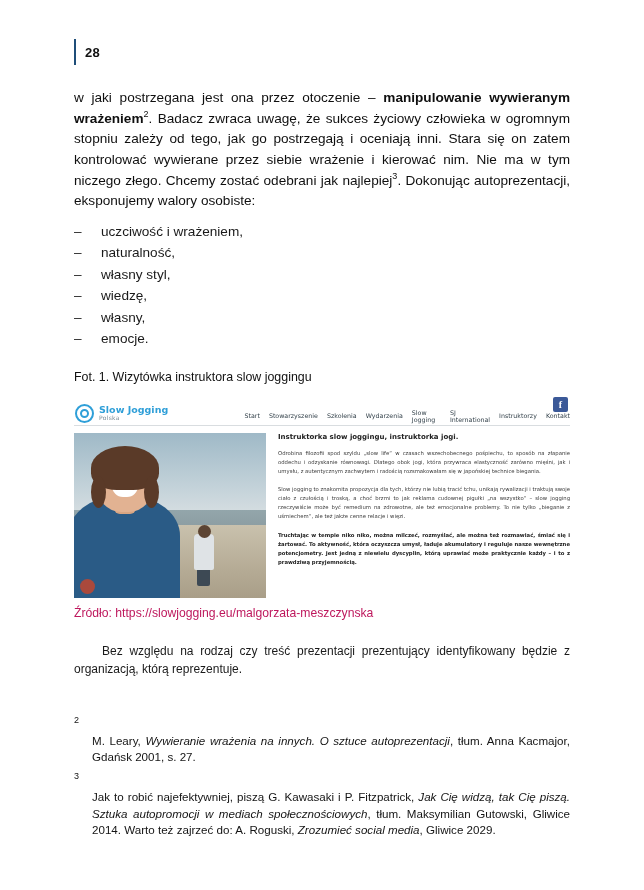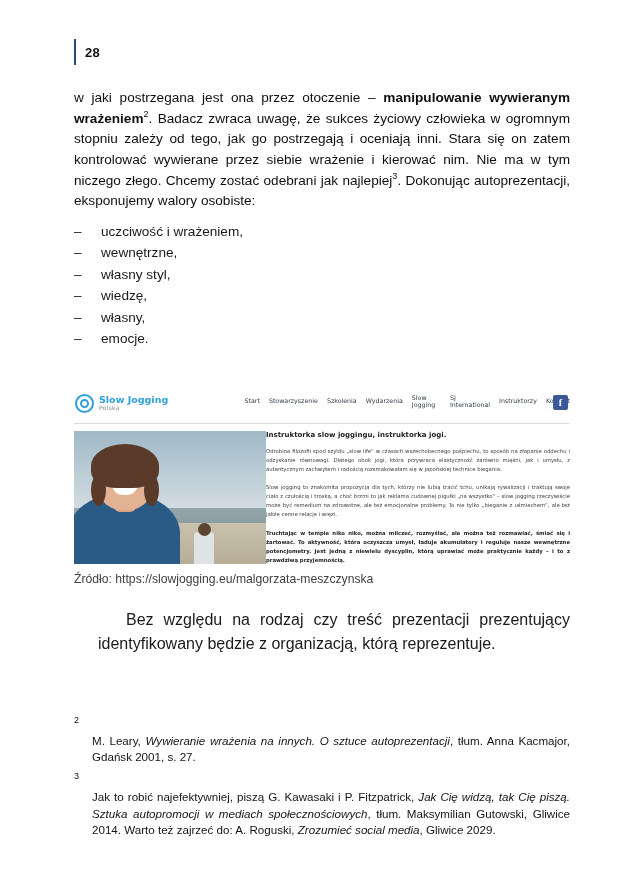--- a/index.html
+++ b/index.html
@@ -90,24 +90,23 @@
     width: 496px;
     height: 205px;
     background: #ffffff;
     position: relative;
     font-family: "DejaVu Sans", sans-serif;
     overflow: hidden;
   }
   .fig-nav {
     height: 27px;
     display: flex;
-    align-items: flex-start;
+    align-items: flex-end;
     padding: 3px 0 0 0;
     position: relative;
-    margin-top: 32px;
   }
   .fig-logo {
     display: flex;
     align-items: center;
     margin-left: 1px;
     width: 118px;
   }
   .logo-mark {
     width: 19px;
     height: 19px;
@@ -300,20 +299,21 @@
     left: 6px;
     bottom: 6px;
     width: 15px;
     height: 15px;
     border-radius: 50%;
     background: #c1462f;
     opacity: .85;
   }
   .fig-textcol {
     flex: 1;
+    padding-left: 12px;
   }
   .fig-heading {
     font-size: 7px;
     font-weight: bold;
     color: #222;
     margin-bottom: 8px;
   }
   .fig-para {
     font-size: 5.3px;
     line-height: 1.72;
@@ -321,28 +321,27 @@
     text-align: justify;
     margin-bottom: 9px;
   }
   .fig-para.bold-para {
     font-weight: bold;
     color: #222;
   }
   .source {
     margin-top: 8px;
     font-size: 12.2px;
-    color: #404040;
+    color: #be185d;
   }
   .after-fig {
     margin-top: 22px;
-    font-size: 16px;
+    font-size: 12px;
     line-height: 1.52;
     text-align: justify;
-    margin-left: 24px;
   }
   .indent {
     text-indent: 28px;
   }
   
   .footnotes {
     position: absolute;
     left: 74px;
     bottom: 48px;
     width: 496px;
@@ -380,40 +379,41 @@
 
     <p class="body-text"><span>w jaki postrzegana jest ona przez otoczenie – </span><span class="bold">manipulowanie wywieranym wrażeniem</span><sup>2</sup><span>. Badacz zwraca uwagę, że sukces życiowy człowieka w ogromnym stopniu zależy od tego, jak go postrzegają i oceniają inni. Stara się on zatem kontrolować wywierane przez siebie wrażenie i kierować nim. Nie ma w tym niczego złego. Chcemy zostać odebrani jak najlepiej</span><sup>3</sup><span>. Dokonując autoprezentacji, eksponujemy walory osobiste:</span></p>
 
     <ul class="dash-list">
       <li>
           <span class="dash">–</span>
           <span>uczciwość i wrażeniem,</span>
         </li>
       <li>
           <span class="dash">–</span>
-          <span>wewnętrzne,</span>
+          <span>naturalność,</span>
         </li>
       <li>
           <span class="dash">–</span>
           <span>własny styl,</span>
         </li>
       <li>
           <span class="dash">–</span>
           <span>wiedzę,</span>
         </li>
       <li>
           <span class="dash">–</span>
           <span>własny,</span>
         </li>
       <li>
           <span class="dash">–</span>
           <span>emocje.</span>
         </li>
     </ul>
 
+    <div class="caption">Fot. 1. Wizytówka instruktora slow joggingu</div>
 
     <div class="figure">
       <div class="fig-nav">
         <div class="fig-logo">
           <div class="logo-mark"></div>
           <div class="logo-text">
             <div class="logo-title">Slow Jogging</div>
             <div class="logo-sub">Polska</div>
           </div>
         </div>

